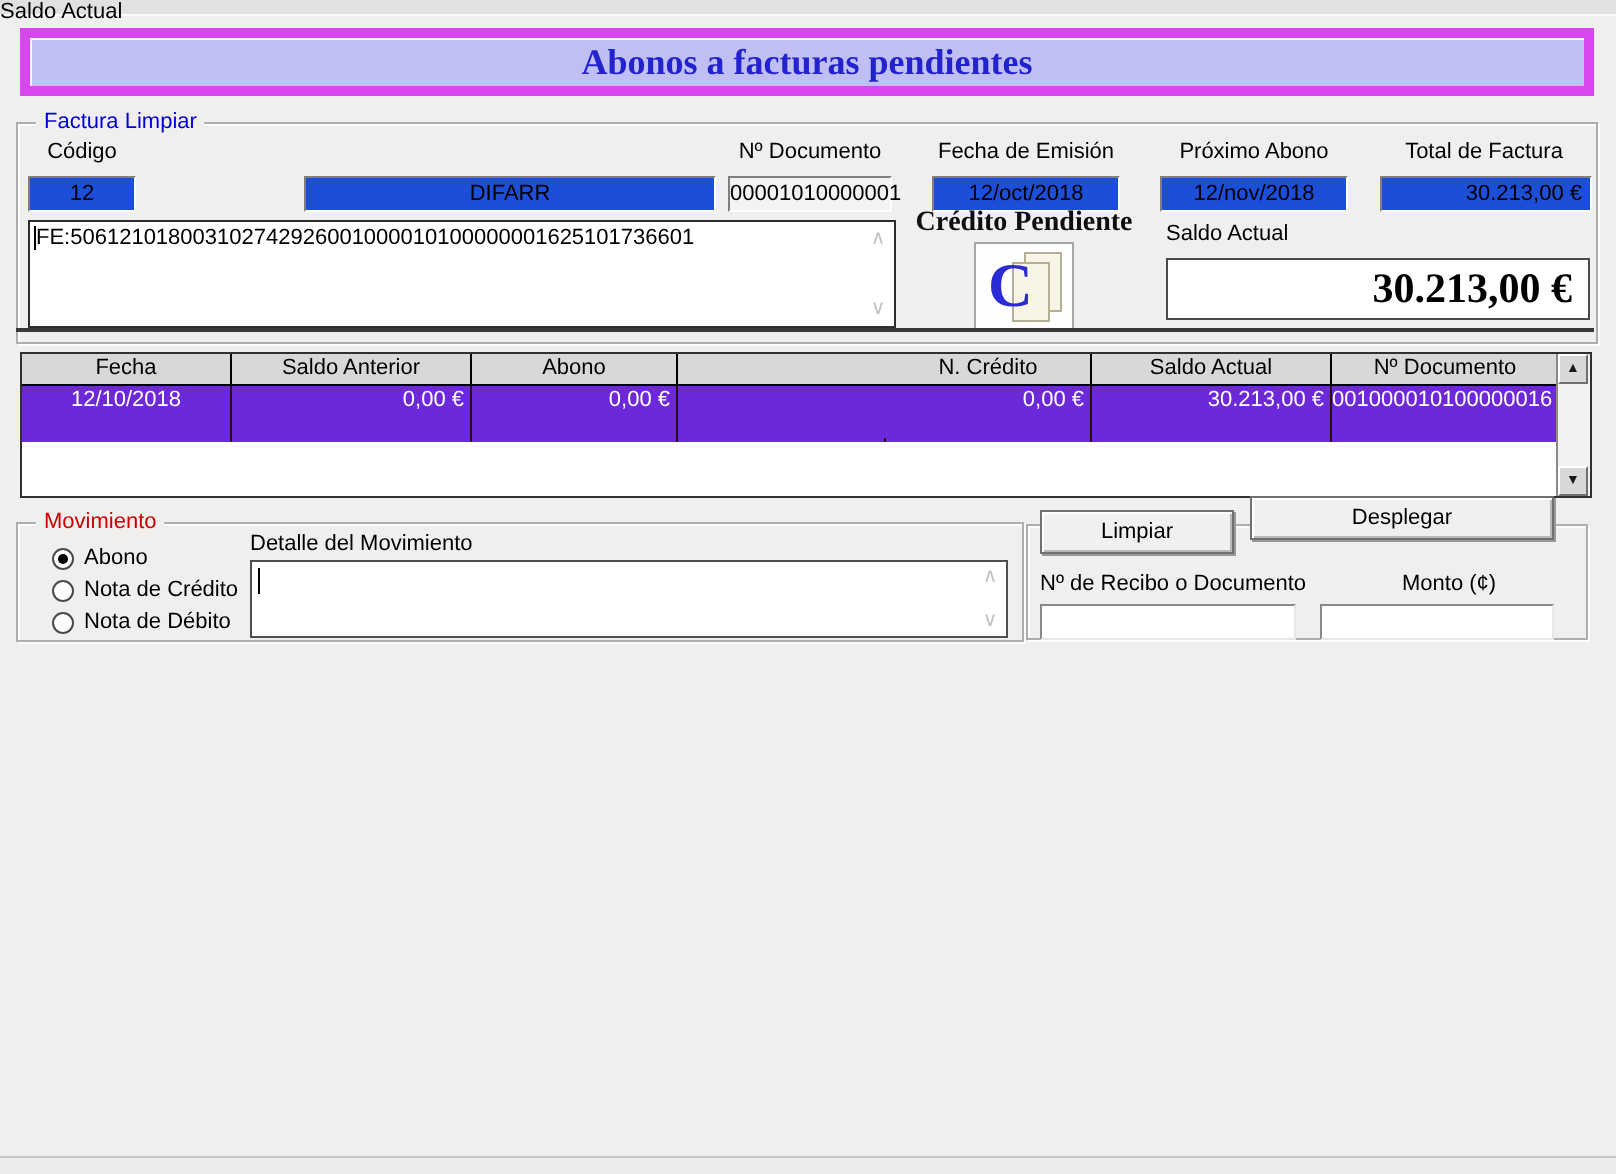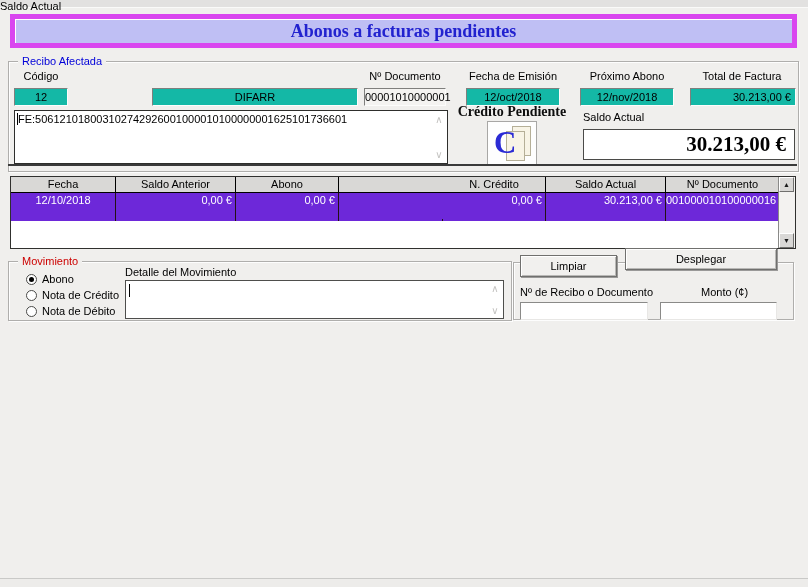--- a/index.html
+++ b/index.html
@@ -25,21 +25,21 @@
   .etched{
     border:1px solid #AFAEAC;
     box-shadow:inset 1px 1px 0 #FDFDFD, 1px 1px 0 #FDFDFD;
     background:transparent;
   }
   .legend{
     background:#F0EFED;padding:0 4px;font-size:11px;line-height:12px;
   }
   .lbl{font-size:11px;line-height:13px;color:#000;text-align:center;}
   .gbox{
-    background:#14b8a6;border:1px solid;border-color:#7F7F7D #FCFCFB #FCFCFB #7F7F7D;
+    background:#1d4ed8;border:1px solid;border-color:#7F7F7D #FCFCFB #FCFCFB #7F7F7D;
     text-align:center;line-height:16px;font-size:11px;
   }
   .wbox{background:#F4F3F1;}
   .rightal{text-align:right;padding-right:4px;}
 
   .fe-box{
     left:14px;top:110px;width:434px;height:54px;background:#FFFFFF;
     border:1px solid #2E2E2C;padding:2px 18px 2px 3px;font-size:11px;line-height:13px;
     word-break:break-all;
   }
@@ -119,21 +119,21 @@
 <body>
 
 <div class="win">
   <div class="abs top-strip"></div>
 
   <div class="abs title-panel">
     <span class="title-text">Abonos a facturas pendientes</span>
   </div>
 
   <div class="abs etched" style="left:8px;top:61px;width:791px;height:111px;"></div>
-  <div class="abs legend blue" style="left:18px;top:55px;">Recibo Afectada</div>
+  <div class="abs legend blue" style="left:18px;top:55px;">Factura Limpiar</div>
 
   <div class="abs lbl" style="left:14px;top:70px;width:54px;">Código</div>
   <div class="abs lbl" style="left:362px;top:70px;width:86px;">Nº Documento</div>
   <div class="abs lbl" style="left:464px;top:70px;width:98px;">Fecha de Emisión</div>
   <div class="abs lbl" style="left:578px;top:70px;width:98px;">Próximo Abono</div>
   <div class="abs lbl" style="left:688px;top:70px;width:108px;">Total de Factura</div>
 
   <div class="abs gbox" style="left:14px;top:88px;width:54px;height:18px;">12</div>
   <div class="abs gbox" style="left:152px;top:88px;width:206px;height:18px;">DIFARR</div>
   <div class="abs gbox wbox" style="left:364px;top:88px;width:82px;height:18px;">00001010000001</div>

